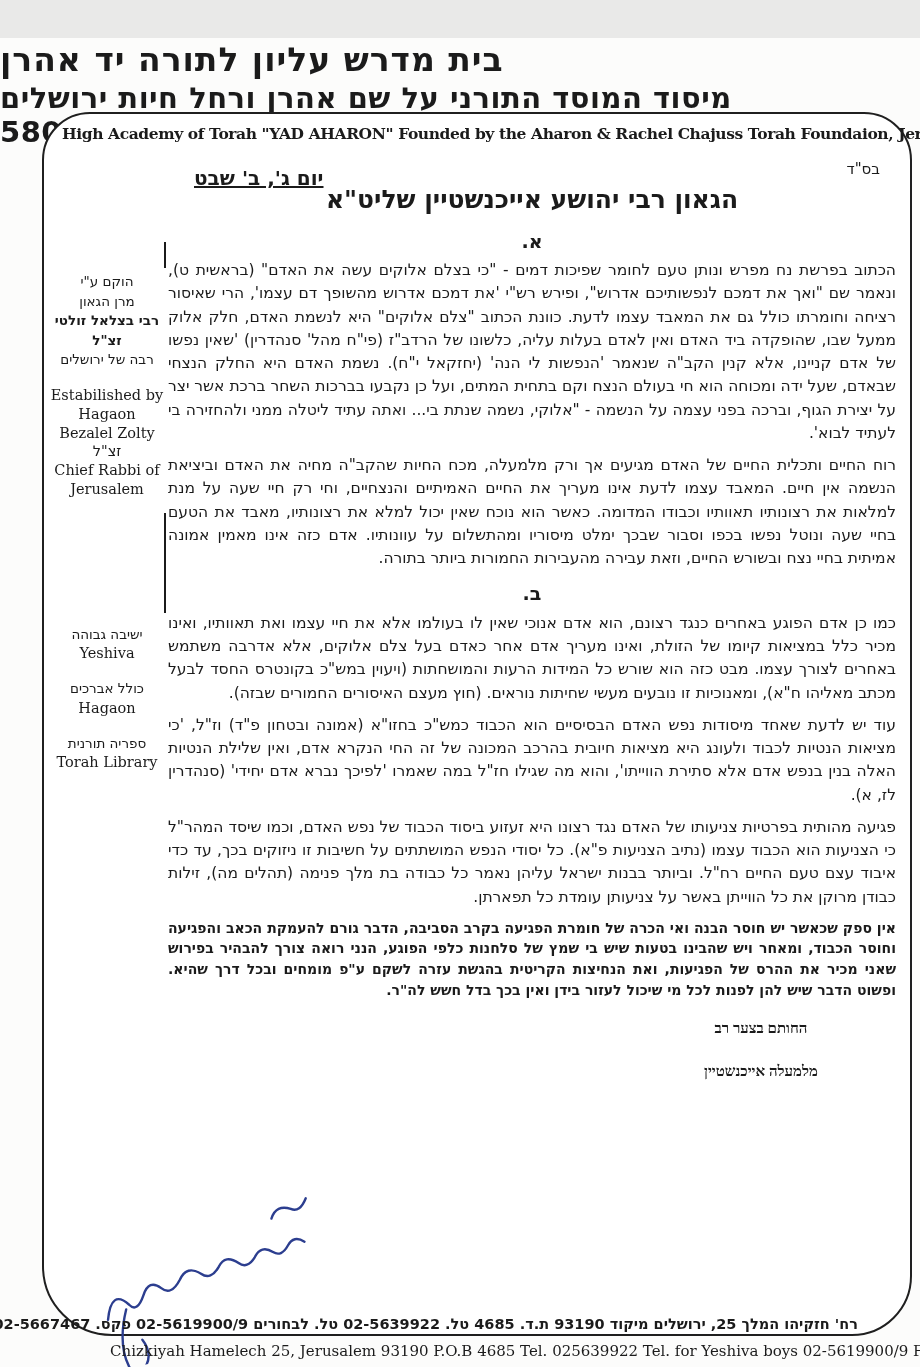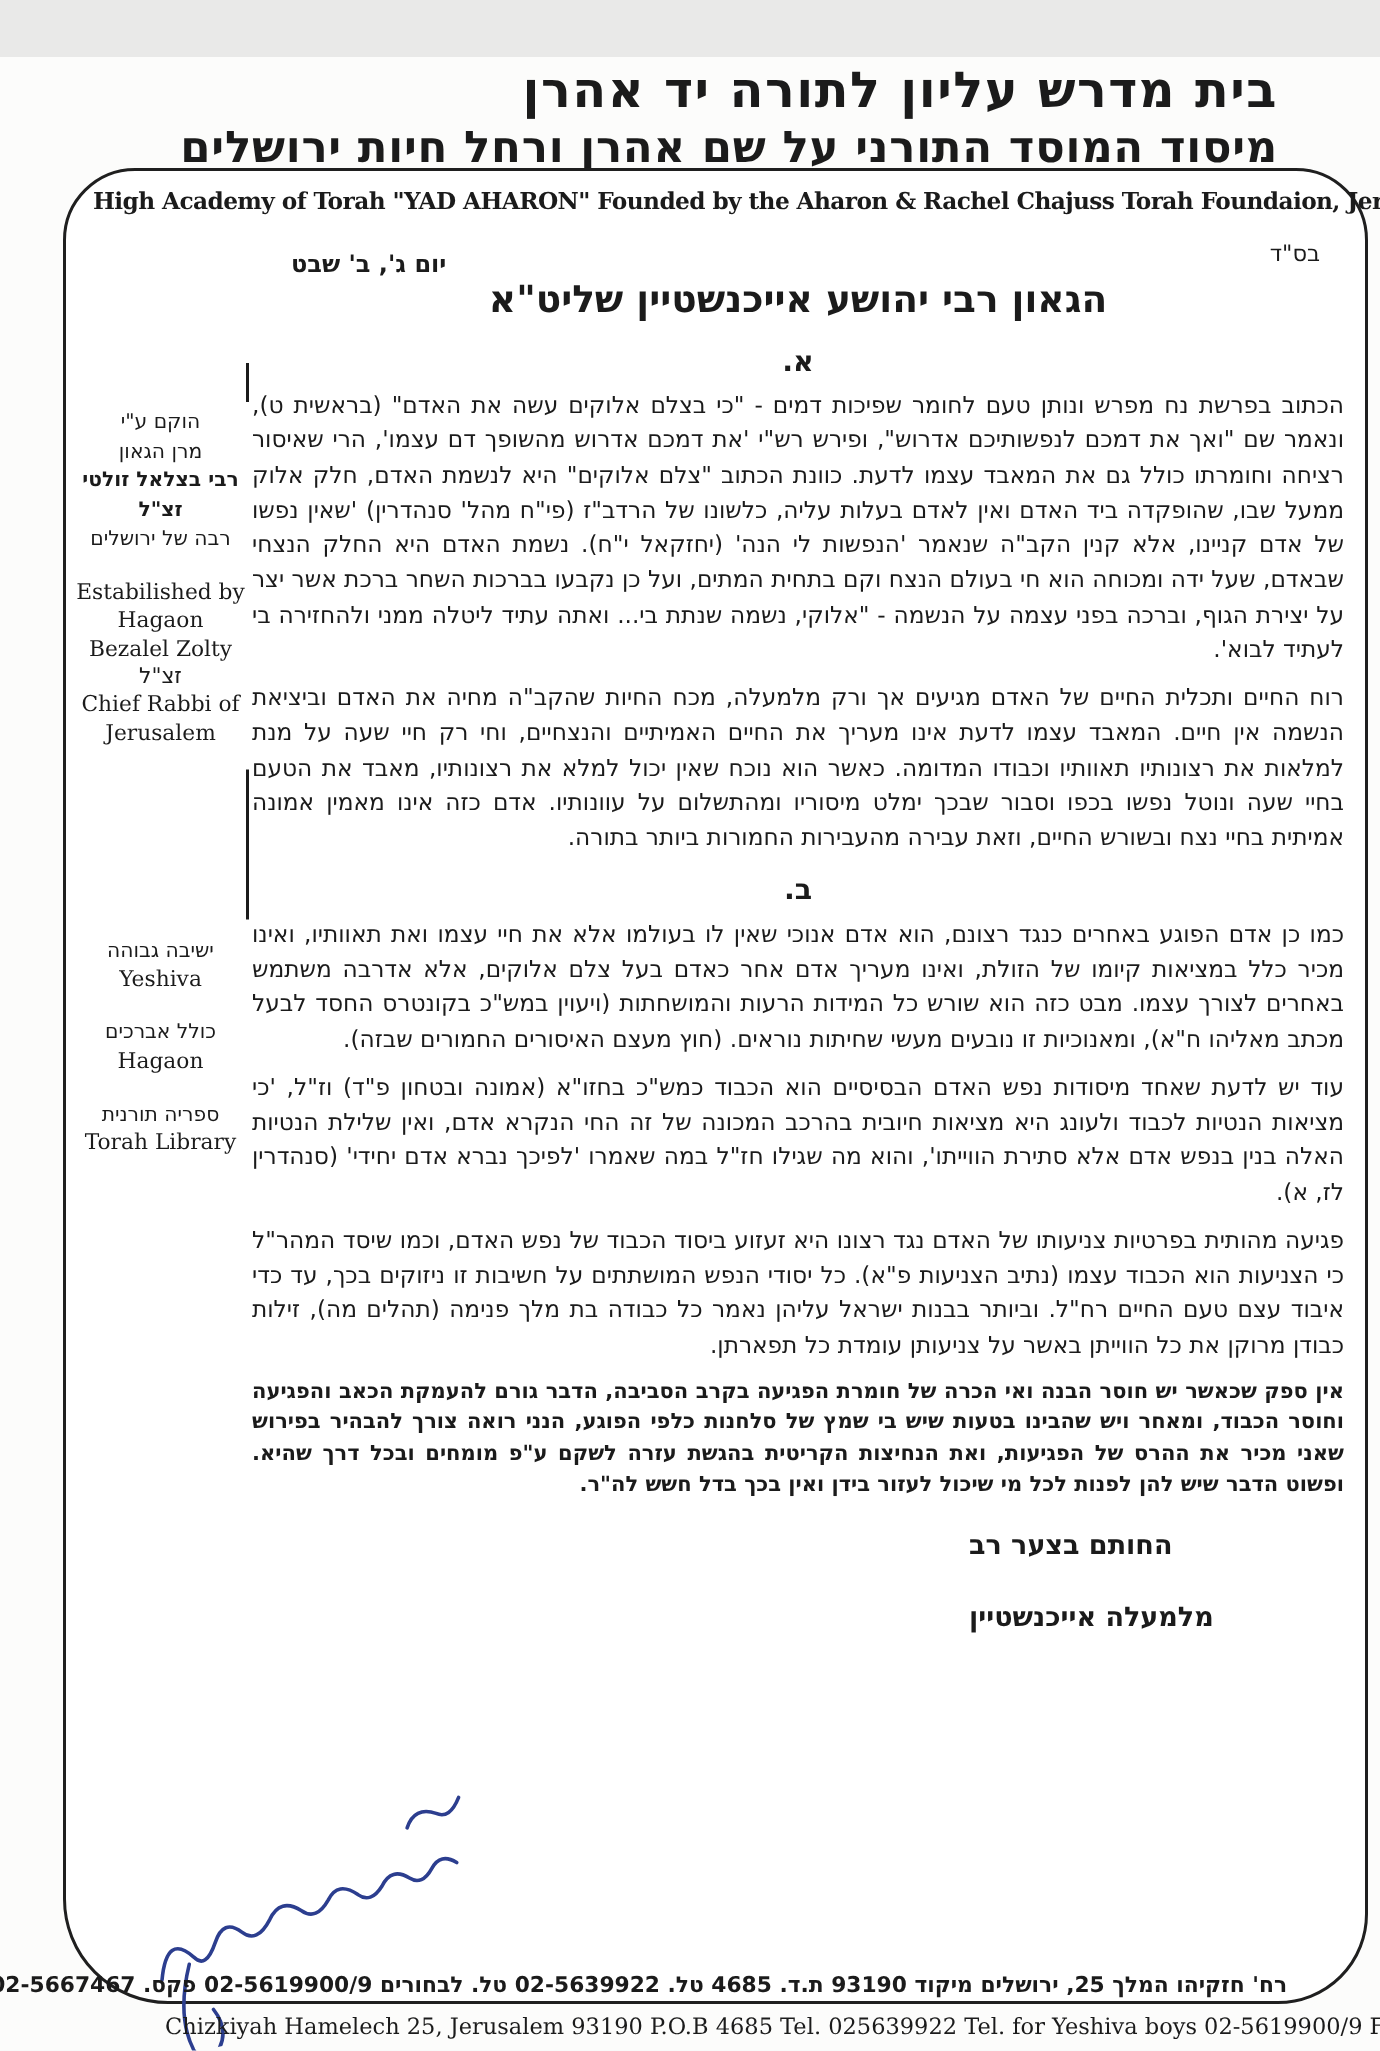--- a/index.html
+++ b/index.html
@@ -15,21 +15,21 @@
     position:absolute;inset:0;
     background:#fcfcfb;
   }
   .top-strip{
     position:absolute;left:0;top:0;width:920px;height:38px;
     background:#e9e9e8;
   }
   
   .masthead{
     position:absolute;left:0;top:40px;width:852px;
-    text-align:right;direction:rtl;
+    text-align:left;direction:rtl;
   }
   .masthead .l1{
     font-size:33px;font-weight:bold;letter-spacing:1px;
     font-family:"DejaVu Sans",sans-serif;
   }
   .masthead .l2{
     font-size:29px;font-weight:bold;margin-top:2px;letter-spacing:.5px;
   }
   
   .letter-box{
@@ -44,21 +44,21 @@
     font-family:"DejaVu Serif","DejaVu Sans",serif;
     font-weight:bold;font-size:15.5px;letter-spacing:-0.4px;
     white-space:nowrap;
   }
   .besod{
     position:absolute;right:30px;top:46px;
     font-size:15px;direction:rtl;
   }
   .date-line{
     position:absolute;left:150px;top:52px;
-    font-size:16px;font-weight:bold;direction:rtl;
+    font-size:20px;font-weight:bold;direction:rtl;text-decoration:underline;
   }
   
   .sidebar{
     position:absolute;left:4px;top:128px;width:118px;
     text-align:center;direction:rtl;
   }
   .v-rule{
     width:2px;background:#1b1b1b;margin:0 0 4px 52px;
   }
   .v-rule.short{height:26px;}
@@ -83,22 +83,23 @@
   .section-label{
     text-align:center;font-weight:bold;font-size:19px;
     margin:4px 0 4px;
   }
   .para{margin:0 0 9px;}
   .para.bold{font-weight:bold;font-size:14px;line-height:1.48;}
   
   .closing{
     margin-top:14px;width:230px;
     margin-right:auto;margin-left:478px; 
-    text-align:left;font-weight:bold;font-size:18px;line-height:1.8;
+    text-align:center;font-weight:bold;font-size:15px;line-height:1.8;
     direction:rtl;
+    font-family:Liberation Serif, serif;
   }
   .closing .name{margin-top:16px;}
   
   .signature{
     position:absolute;left:88px;top:1215px;width:270px;height:130px;
     transform:rotate(-13deg);
   }
   
   .footer-he{
     position:absolute;left:158px;top:1316px;width:700px;

